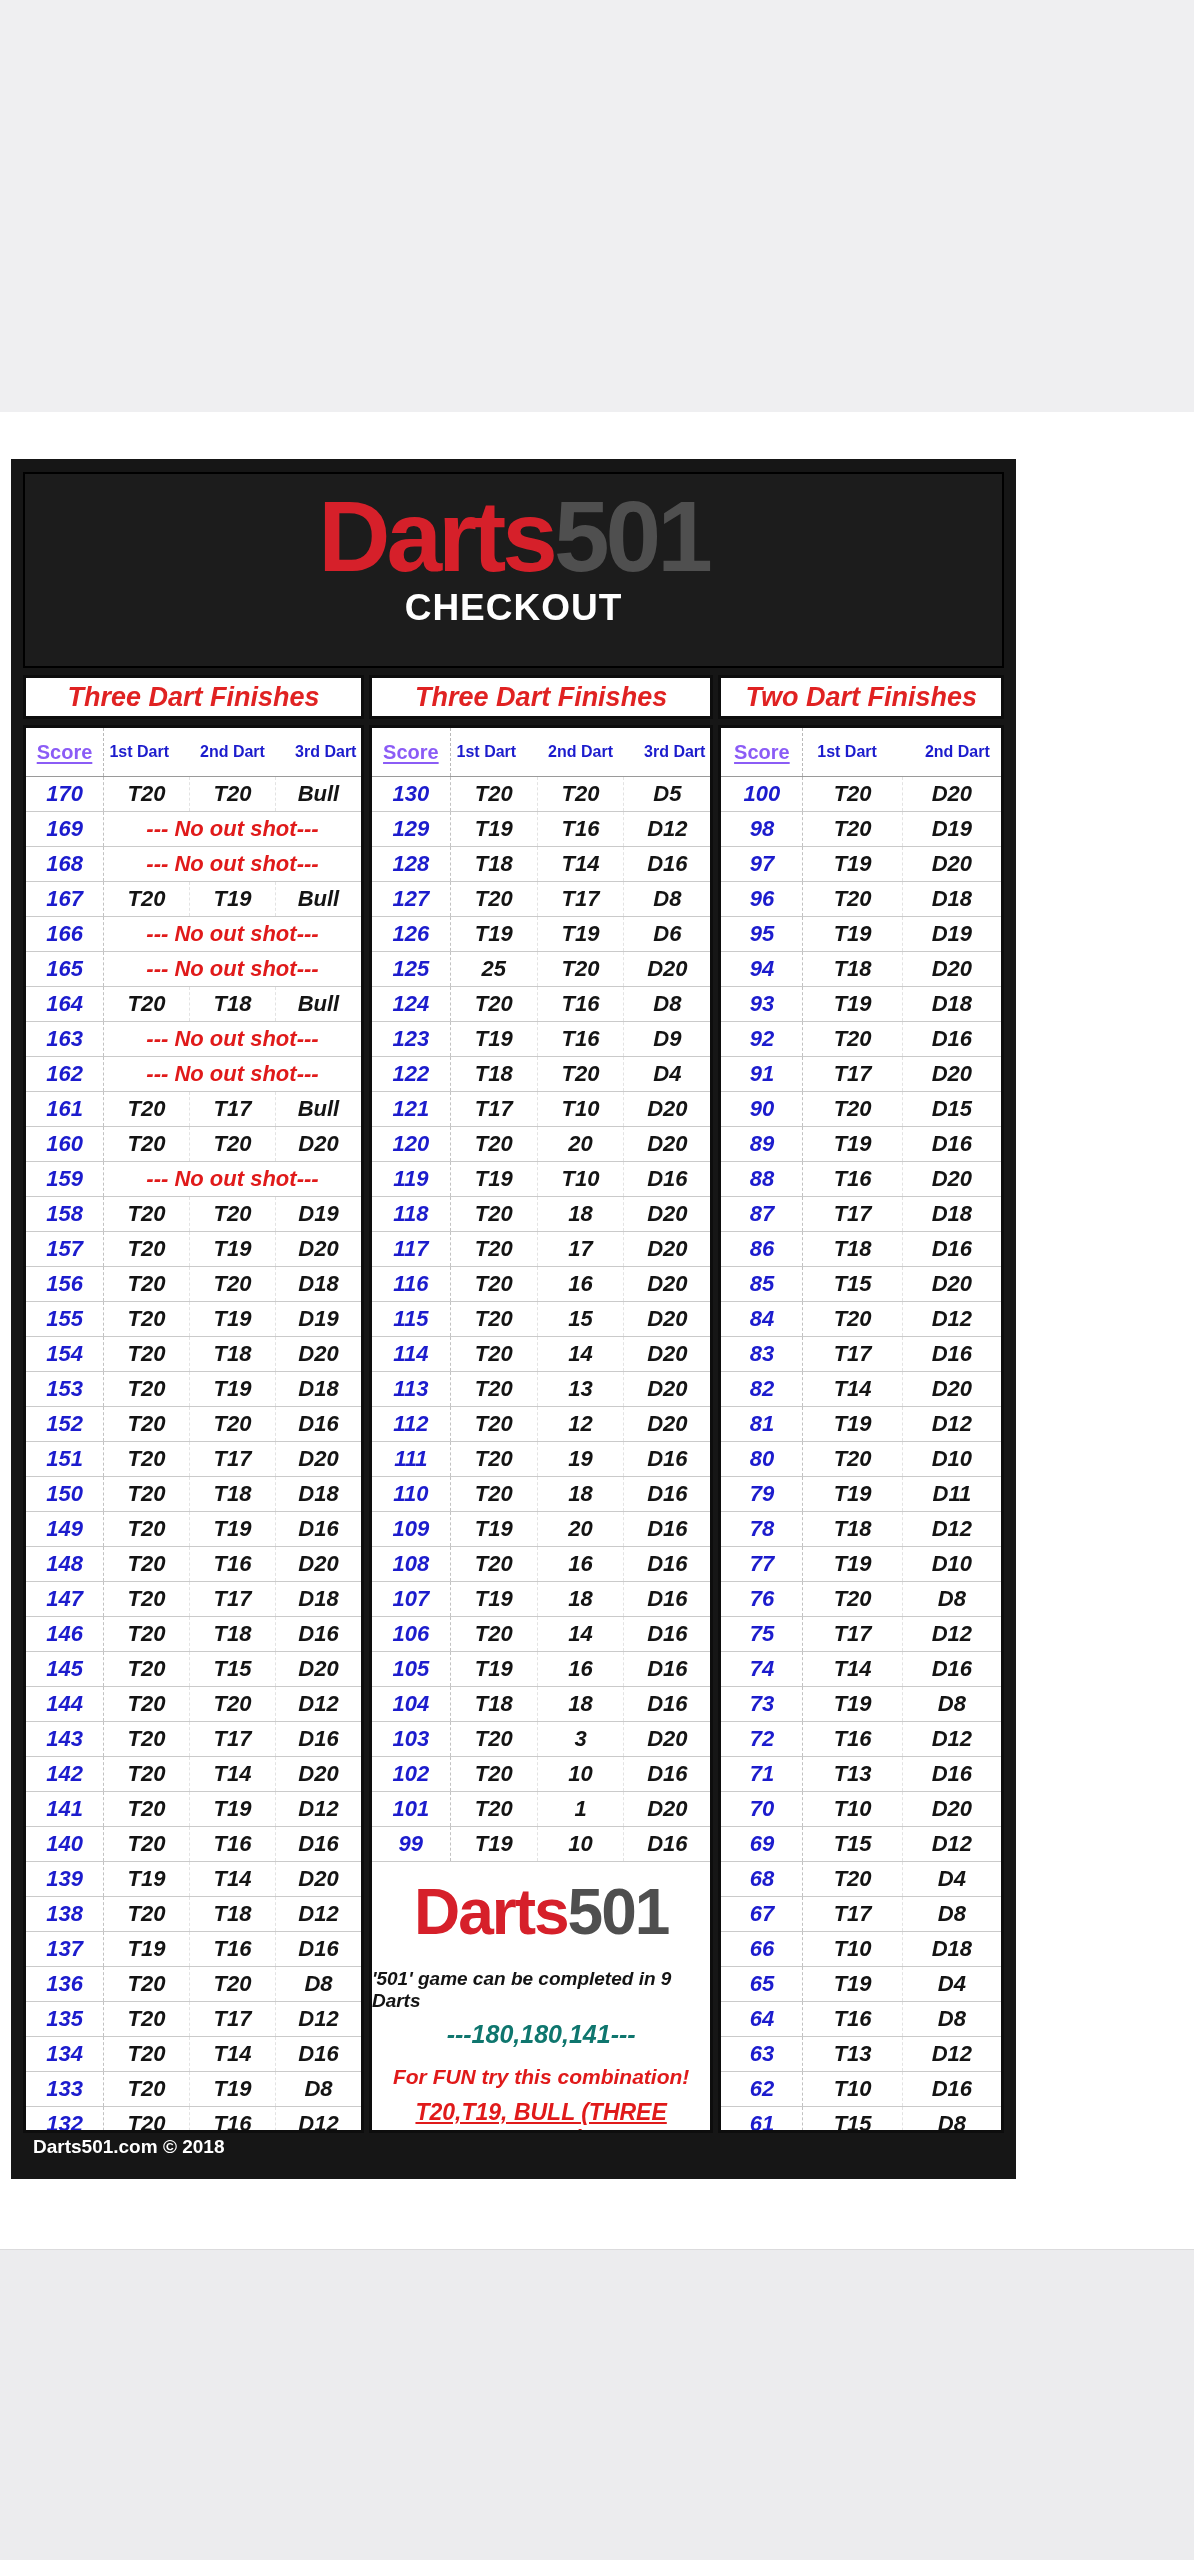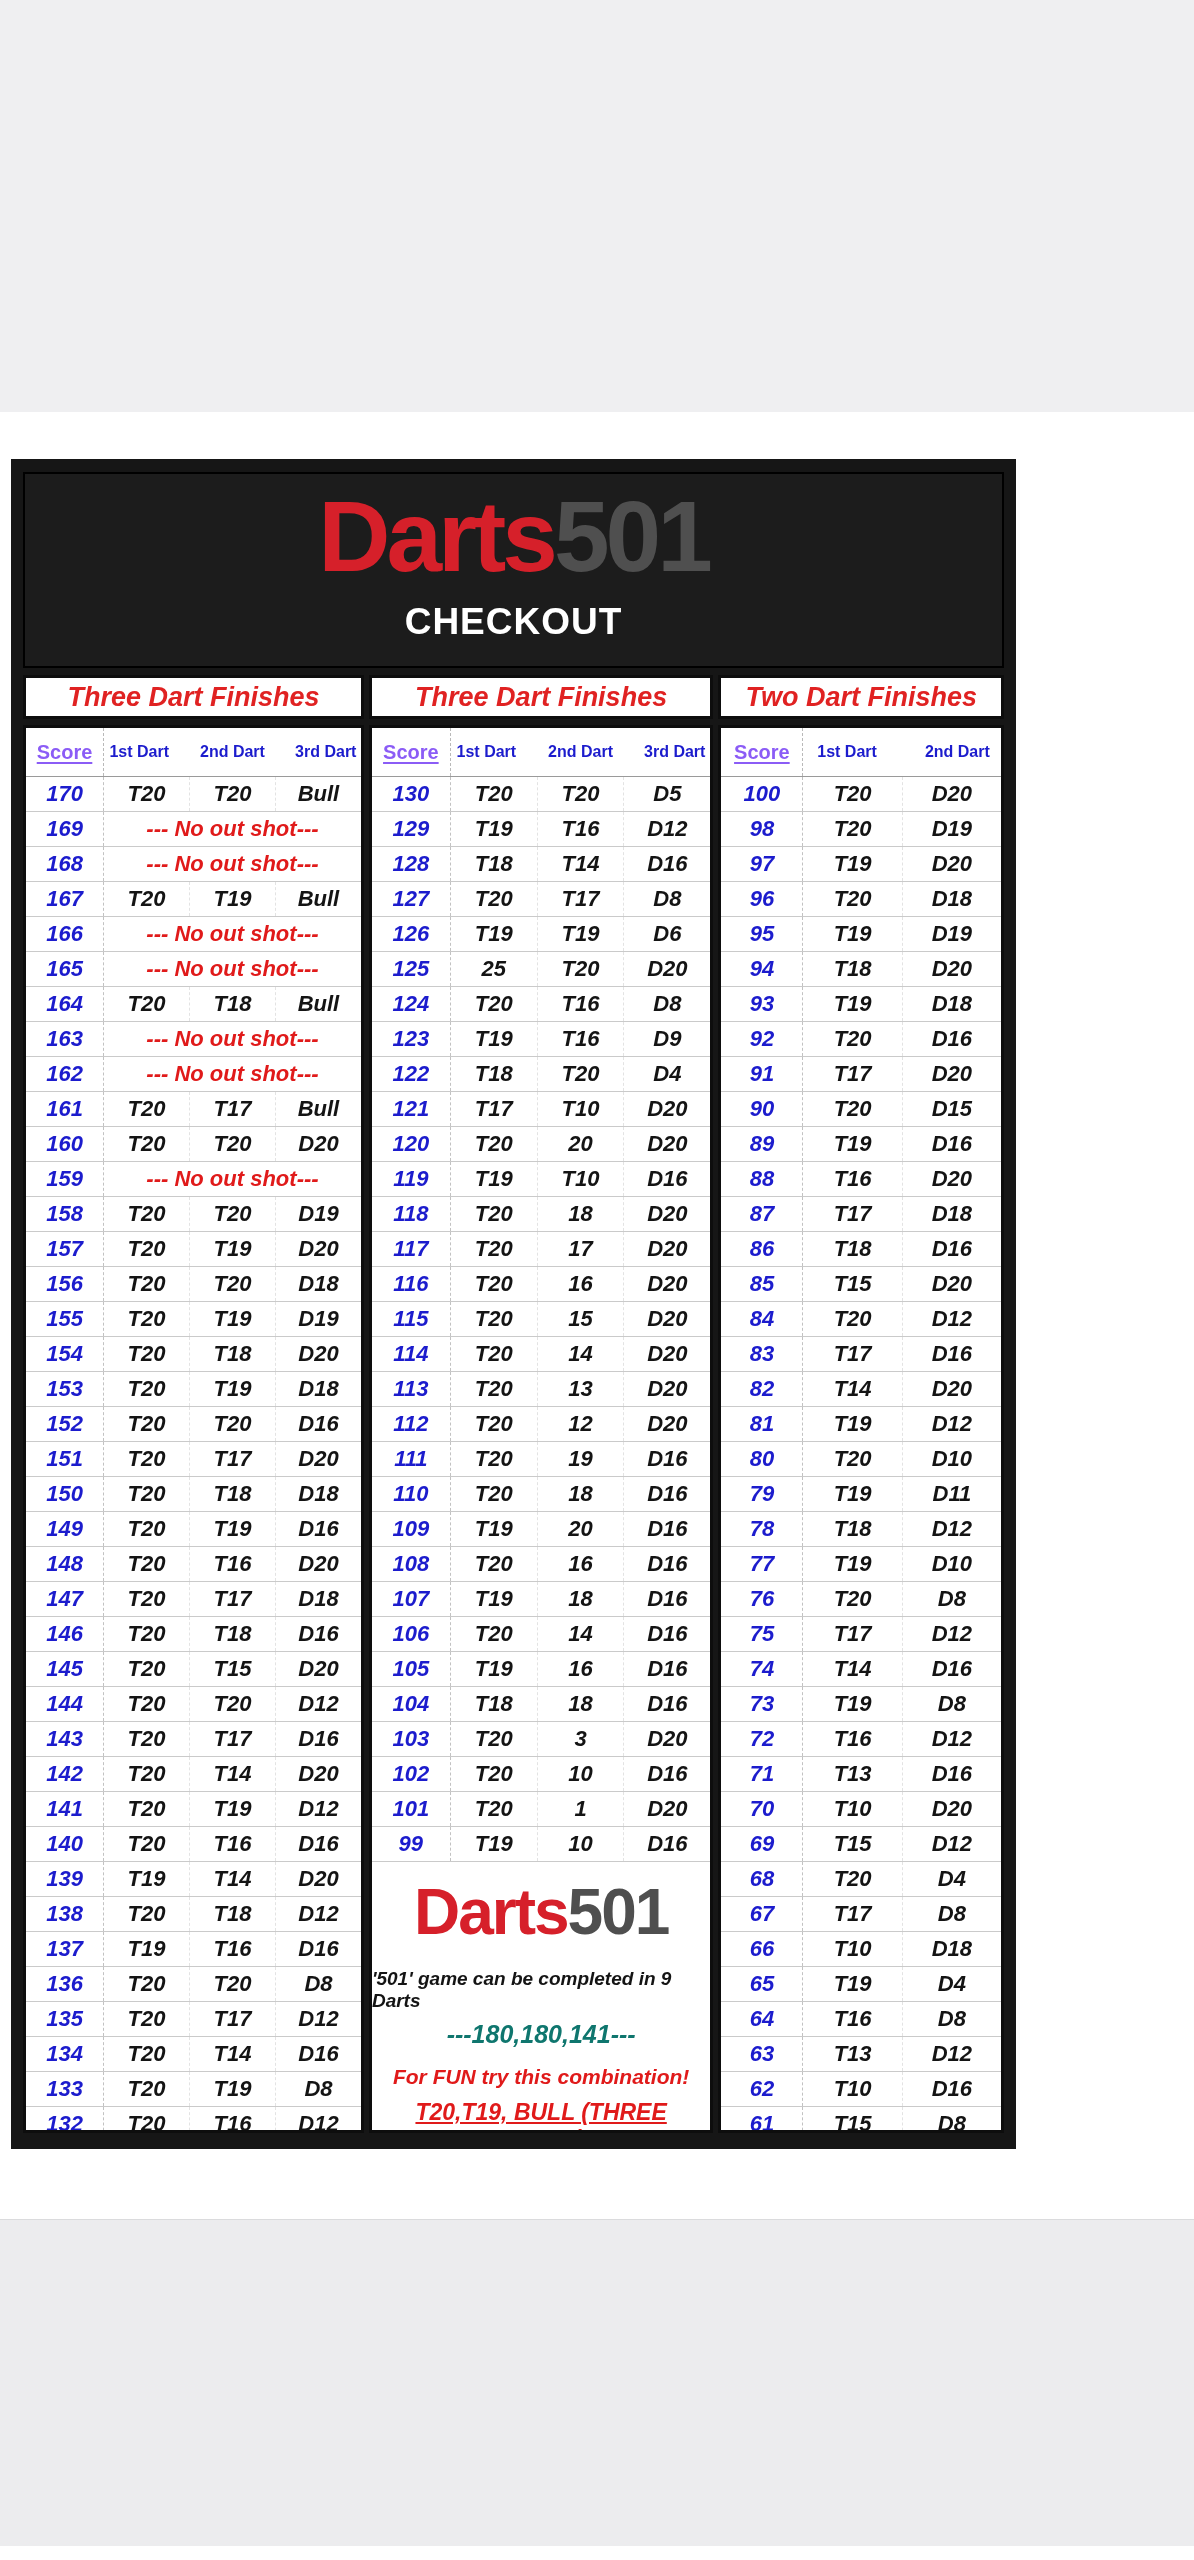--- a/index.html
+++ b/index.html
@@ -4,21 +4,21 @@
 <style>
   html,body{margin:0;padding:0;}
   body{width:1194px;height:2560px;background:#ffffff;font-family:"Liberation Sans",sans-serif;overflow:hidden;}
   .top-gray{height:412px;background:#EFEFF1;}
   .band-white{height:47px;background:#ffffff;}
   .chart{margin-left:11px;width:1005px;box-sizing:border-box;background:#161616;padding:13px 12px 16px 12px;}
   .logo-panel{height:196px;background:#1c1c1c;border:2px solid #000;box-sizing:border-box;text-align:center;overflow:hidden;}
   .logo-main{font-size:100px;font-weight:bold;letter-spacing:-4px;line-height:1.05;margin-top:10px;}
   .logo-darts{color:#D6202A;}
   .logo-501{color:#4F4F4F;}
-  .checkout-title{color:#ffffff;font-weight:bold;font-size:37px;letter-spacing:1px;line-height:1;margin-top:14px;}
+  .checkout-title{color:#ffffff;font-weight:bold;font-size:37px;letter-spacing:1px;line-height:1;margin-top:0;}
   .titles-row{display:flex;gap:5px;margin-top:7px;}
   .title-box{border:3px solid #0d0d0d;background:#ffffff;display:flex;align-items:center;justify-content:center;height:44px;box-sizing:border-box;color:#E02222;font-style:italic;font-weight:bold;font-size:27px;}
   .tables-row{display:flex;gap:5px;margin-top:6px;}
   .w-a{flex:388;}
   .w-b{flex:392;}
   .w-c{flex:324;}
   .dtable{background:#ffffff;border:3px solid #0d0d0d;box-sizing:border-box;display:flex;flex-direction:column;height:1408px;overflow:hidden;}
   .thead{display:flex;height:48px;min-height:48px;align-items:stretch;border-bottom:1px solid #9a9a9a;}
   .h-score{width:23%;display:flex;align-items:center;justify-content:center;color:#8b5cf6;font-weight:bold;font-size:20px;text-decoration:underline;text-underline-offset:3px;}
   .h-darts{flex:1;display:flex;border-left:1px dashed #b9b9b9;gap:23px;}
@@ -920,16 +920,17 @@
             <div class="t-score">61</div>
             <div class="t-darts">
               <div class="t-dart">T15</div>
               <div class="t-dart">D8</div>
             </div>
           </div>
         </div>
       </div>
   </div>
 
+  <div class="chart-footer">Darts501.com © 2018</div>
 </div>
 
 <div class="band-white2"></div>
 <div class="bottom-gray"></div>
 
 </body></html>

